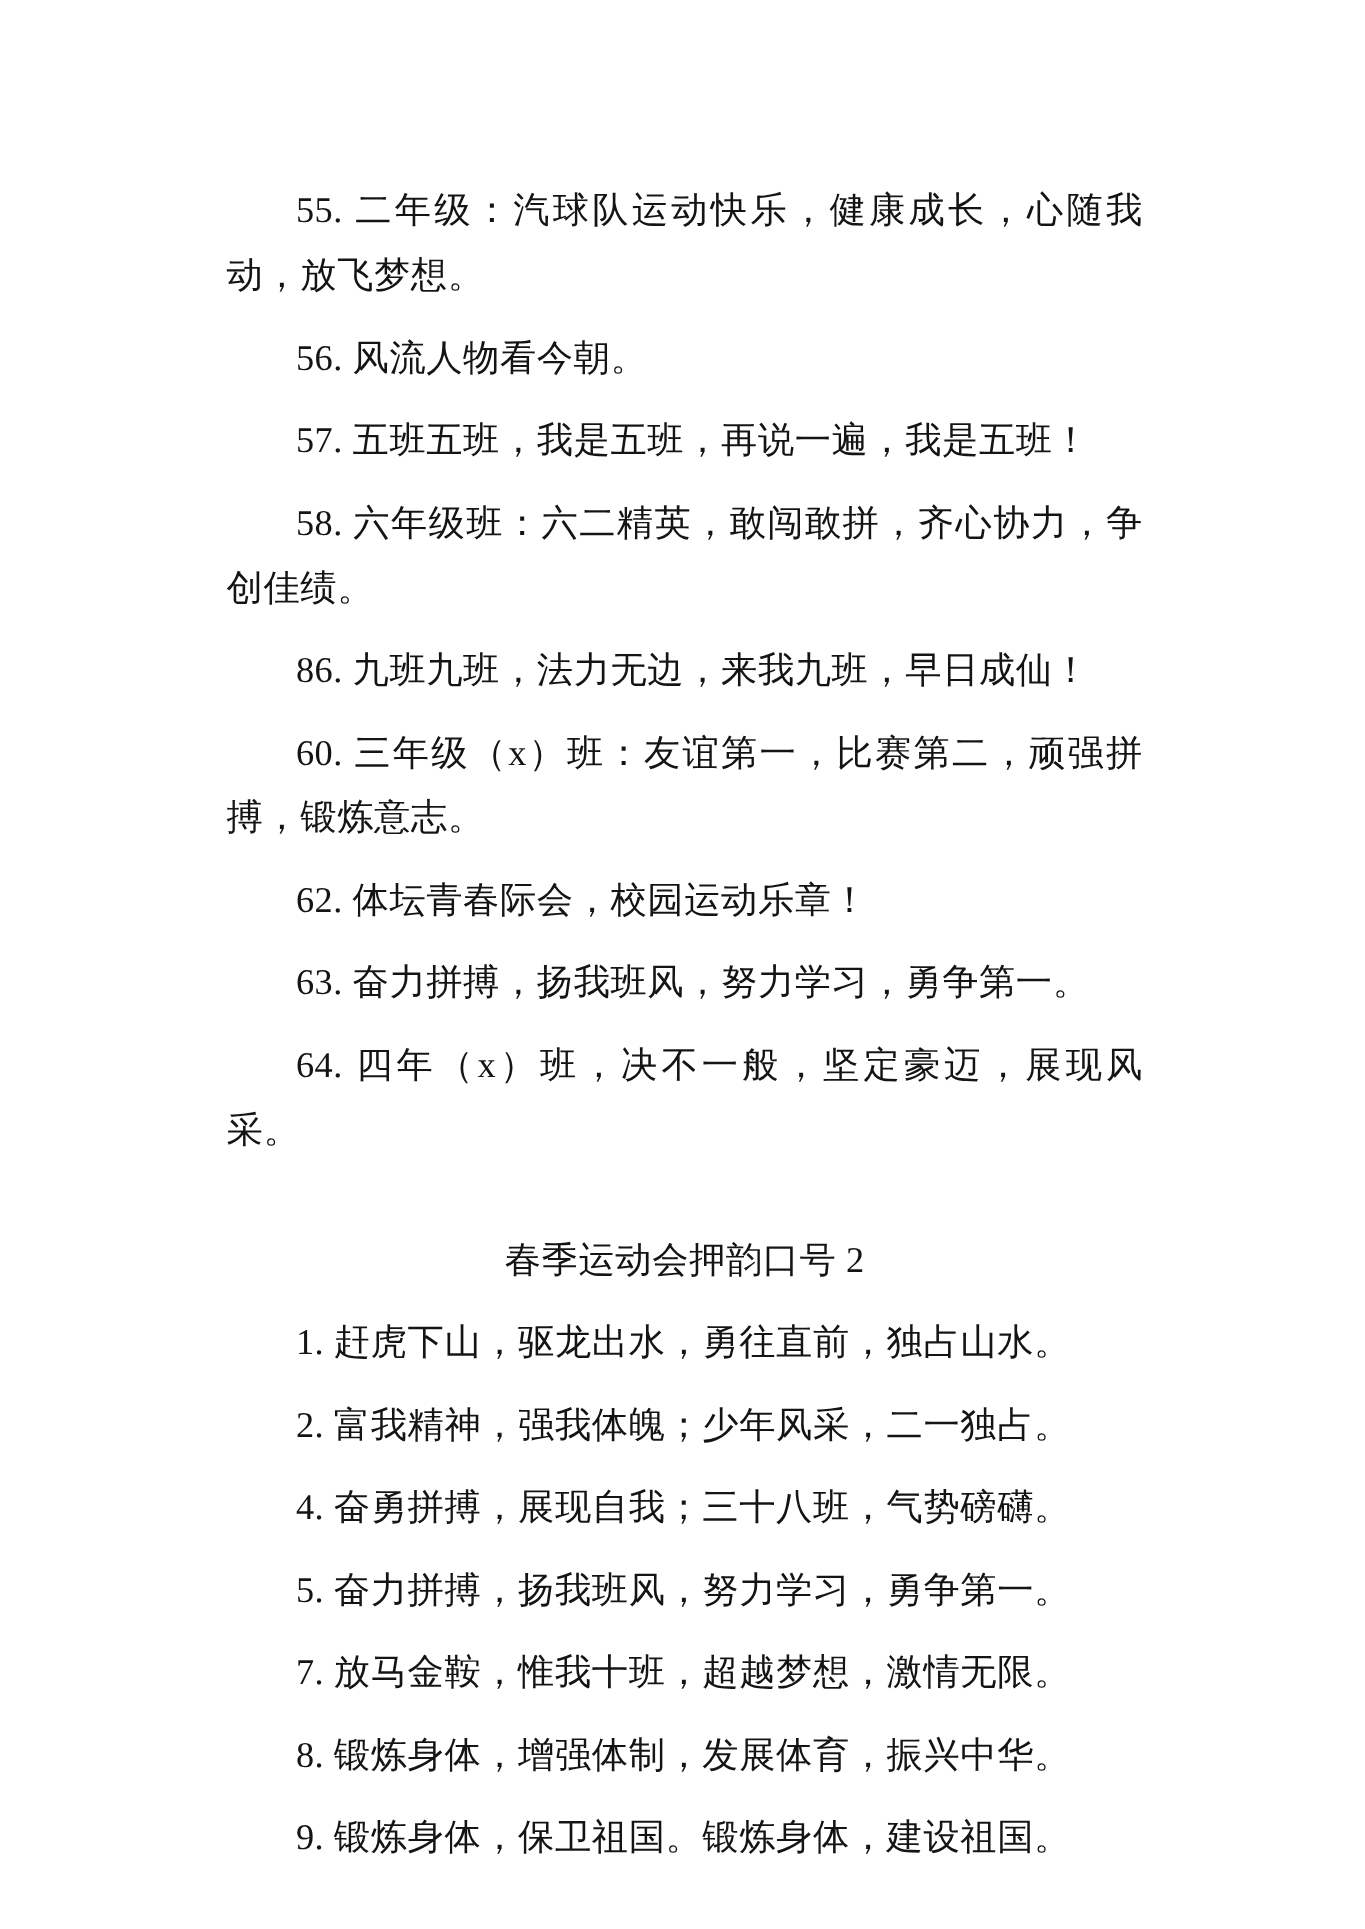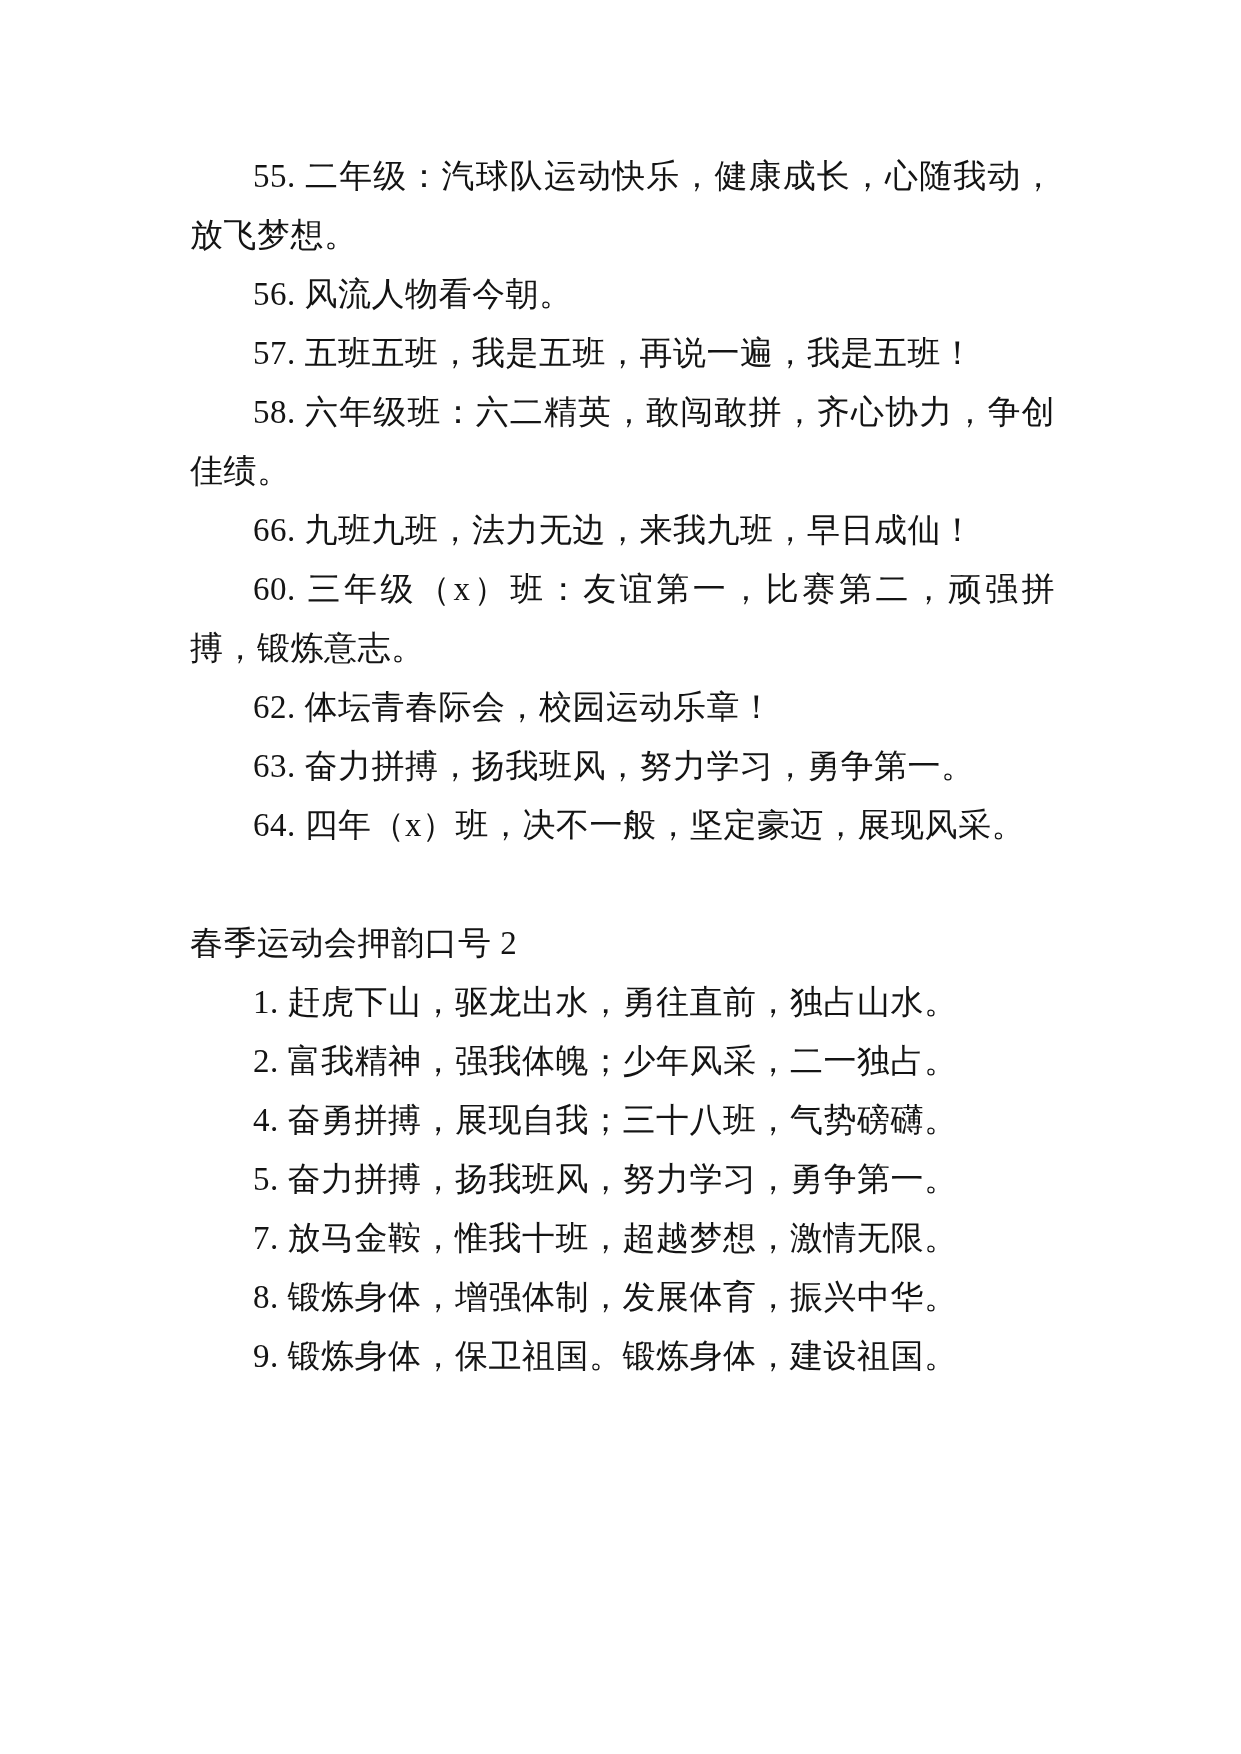--- a/index.html
+++ b/index.html
@@ -15,50 +15,50 @@
     color: #141414;
   }
   .page {
     width: 1241px;
     height: 1754px;
     background: #ffffff;
     box-sizing: border-box;
     padding: 147px 186px 0 190px;
   }
   .para {
-    margin: 0;
+    margin: 16px;
     padding: 0;
     font-size: 33px;
     line-height: 59px;
     font-weight: normal;
     text-align: justify;
     text-indent: 63px;
     letter-spacing: 0.5px;
     word-break: break-all;
   }
   .heading {
     margin: 59px 0 0 0;
     padding: 0;
     font-size: 33px;
     line-height: 59px;
     font-weight: normal;
-    text-align: left;
+    text-align: center;
     text-indent: 0;
     letter-spacing: 0.5px;
   }
 </style>
 </head>
 <body>
 
 <div class="page">
   <p class="para">55. 二年级：汽球队运动快乐，健康成长，心随我动，放飞梦想。</p>
   <p class="para">56. 风流人物看今朝。</p>
   <p class="para">57. 五班五班，我是五班，再说一遍，我是五班！</p>
   <p class="para">58. 六年级班：六二精英，敢闯敢拼，齐心协力，争创佳绩。</p>
-  <p class="para">66. 九班九班，法力无边，来我九班，早日成仙！</p>
+  <p class="para">86. 九班九班，法力无边，来我九班，早日成仙！</p>
   <p class="para">60. 三年级（x）班：友谊第一，比赛第二，顽强拼搏，锻炼意志。</p>
   <p class="para">62. 体坛青春际会，校园运动乐章！</p>
   <p class="para">63. 奋力拼搏，扬我班风，努力学习，勇争第一。</p>
   <p class="para">64. 四年（x）班，决不一般，坚定豪迈，展现风采。</p>
 
   <p class="heading">春季运动会押韵口号 2</p>
 
   <p class="para">1. 赶虎下山，驱龙出水，勇往直前，独占山水。</p>
   <p class="para">2. 富我精神，强我体魄；少年风采，二一独占。</p>
   <p class="para">4. 奋勇拼搏，展现自我；三十八班，气势磅礴。</p>

